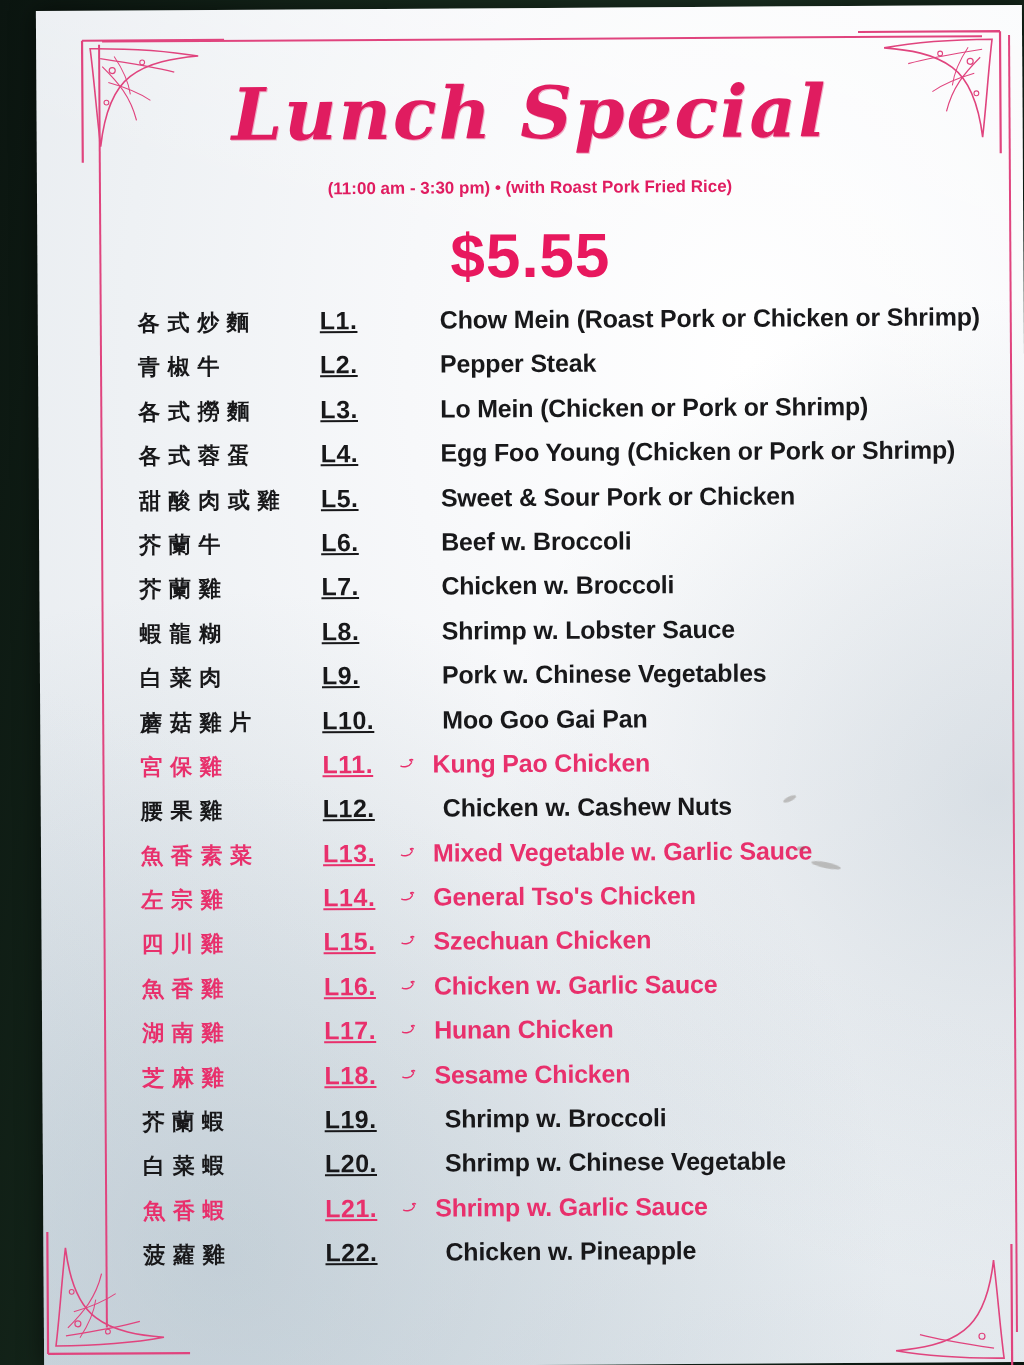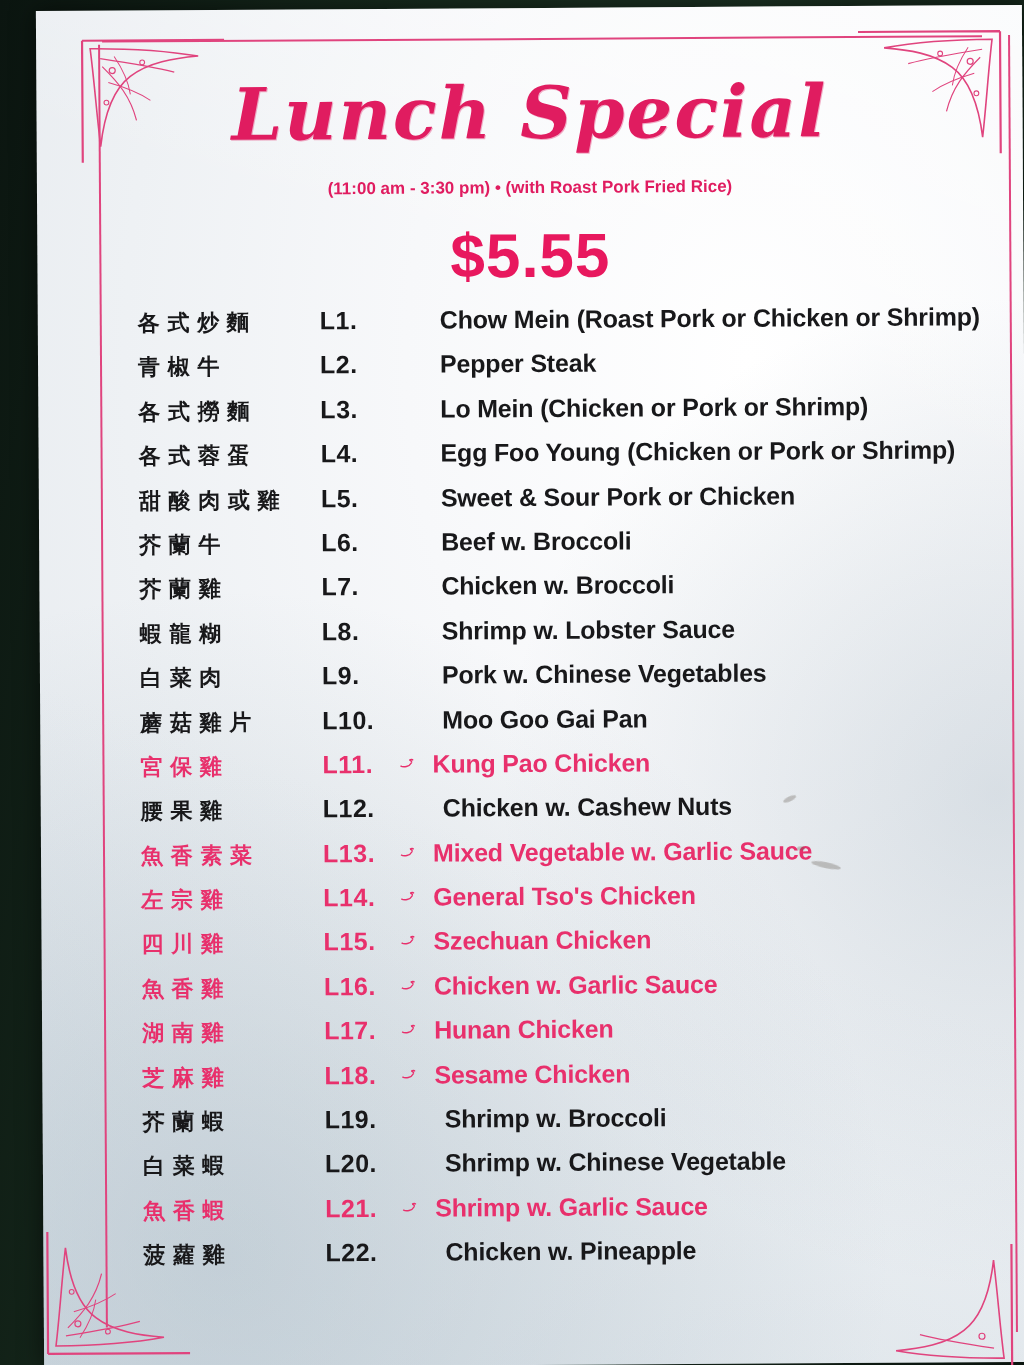--- a/index.html
+++ b/index.html
@@ -133,20 +133,21 @@
     letter-spacing: 0px;
     padding-right: 4px;
   }
   .code {
     flex: 0 0 86px;
     font-size: 25px;
     font-weight: bold;
     letter-spacing: 0.5px;
     text-align: left;
     padding-left: 8px;
+    text-decoration: underline;
   }
   .pepper {
     flex: 0 0 18px;
     font-size: 15px;
     color: #e8306c;
     position: relative;
     top: -4px;
     margin-left: -10px;
   }
   .pepper svg { width: 16px; height: 12px; display: block; }

